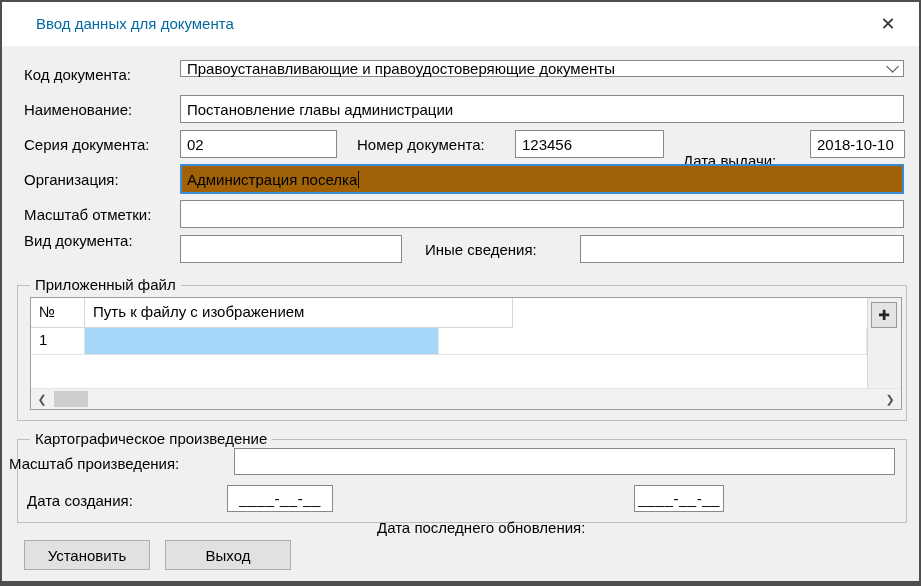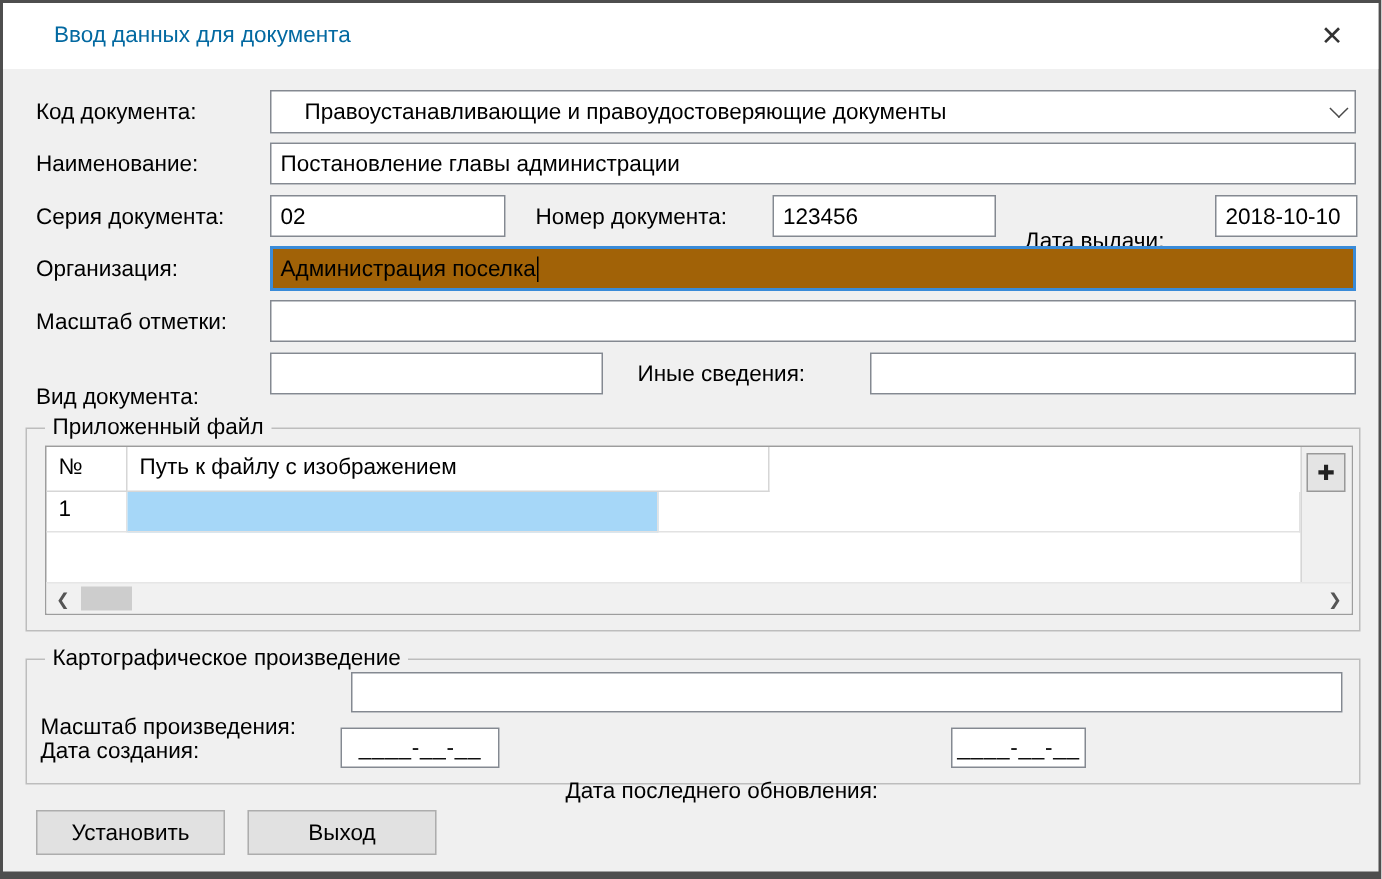--- a/index.html
+++ b/index.html
@@ -13,22 +13,22 @@
   }
   .titlebar{position:absolute;left:0;top:0;width:100%;height:44px;background:#ffffff;}
   .title{position:absolute;left:34px;top:13px;font-size:15px;color:#0369a1;white-space:nowrap;}
   .close-btn{position:absolute;right:16px;top:9px;width:30px;height:26px;display:flex;align-items:center;justify-content:center;font-size:18px;color:#333;cursor:pointer;}
   .lbl{position:absolute;white-space:nowrap;color:#000;}
   .tb{
     position:absolute;height:28px;background:#fff;border:1px solid #848991;
     padding:0 6px;font-family:inherit;font-size:15px;color:#000;outline:none;
   }
   .combo{
-    position:absolute;height:29px;background:#fff;border:1px solid #848991;
-    display:flex;align-items:center;justify-content:space-between;padding:0 8px 0 22px;cursor:default;
+    position:absolute;height:17px;background:#fff;border:1px solid #848991;
+    display:flex;align-items:center;justify-content:space-between;padding:0 8px 0 6px;cursor:default;
   }
   .combo-chevron{width:9px;height:9px;border-right:1.6px solid #4a4a4a;border-bottom:1.6px solid #4a4a4a;transform:rotate(45deg) translateY(-3px);flex:none;}
   .focus-input{
     position:absolute;height:30px;background:#a16207;border:2px solid #3a8bd8;
     display:flex;align-items:center;padding:0 5px;
   }
   .caret{display:inline-block;width:1px;height:17px;background:#000;margin-left:1px;}
   .groupbox{position:absolute;border:1px solid #bdbdbd;}
   .group-label{position:absolute;top:-10px;left:12px;background:#f0f0f0;padding:0 5px;white-space:nowrap;}
   
@@ -82,21 +82,21 @@
 
   <div class="lbl" style="left:22px;top:169px;">Организация:</div>
   <div class="focus-input" style="left:178px;top:162px;width:724px;">
     <span>Администрация поселка</span>
     <span class="caret"></span>
   </div>
 
   <div class="lbl" style="left:22px;top:204px;">Масштаб отметки:</div>
   <input class="tb" style="left: 178px; top: 198px; width: 724px;" value="">
 
-  <div class="lbl" style="left:22px;top:254px;">Вид документа:</div>
+  <div class="lbl" style="left:22px;top:230px;">Вид документа:</div>
   <input class="tb" style="left: 178px; top: 233px; width: 222px;" value="">
   <div class="lbl" style="left:423px;top:239px;">Иные сведения:</div>
   <input class="tb" style="left: 578px; top: 233px; width: 324px;" value="">
 
   <div class="groupbox" style="left:15px;top:283px;width:890px;height:136px;">
     <span class="group-label">Приложенный файл</span>
   </div>
 
   <div class="tbl">
     <div class="tbl-strip">
@@ -115,21 +115,21 @@
       <div class="hs-arrow hs-left" style="font-size:11px;">❮</div>
       <div class="hs-thumb"></div>
       <div class="hs-arrow hs-right" style="font-size:11px;">❯</div>
     </div>
   </div>
 
   <div class="groupbox" style="left:15px;top:437px;width:890px;height:84px;">
     <span class="group-label">Картографическое произведение</span>
   </div>
 
-  <div class="lbl" style="left:25px;top:453px;margin-top:21px;">Масштаб произведения:</div>
+  <div class="lbl" style="left:7px;top:453px;">Масштаб произведения:</div>
   <input class="tb" style="left: 232px; top: 446px; width: 661px; height: 27px;" value="">
 
   <div class="lbl" style="left:25px;top:490px;">Дата создания:</div>
   <div class="tb mask-field" style="left:225px;top:483px;width:106px;height:27px;line-height:25px;">____-__-__</div>
 
   <div class="lbl" style="left:375px;top:490px;margin-top:27px;">Дата последнего обновления:</div>
   <div class="tb mask-field" style="left:632px;top:483px;width:90px;height:27px;line-height:25px;">____-__-__</div>
 
   <button class="btn" style="left:22px;top:538px;width:126px;">Установить</button>
   <button class="btn" style="left:163px;top:538px;width:126px;">Выход</button>

